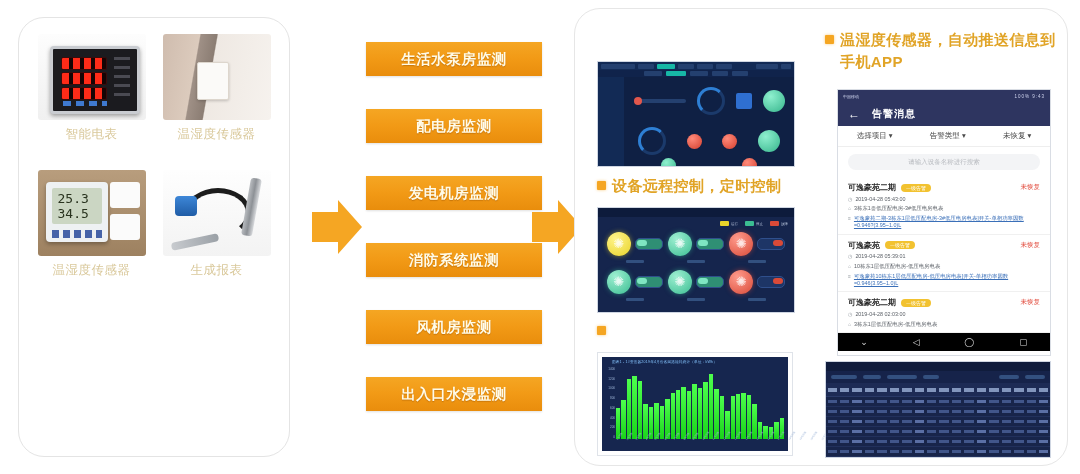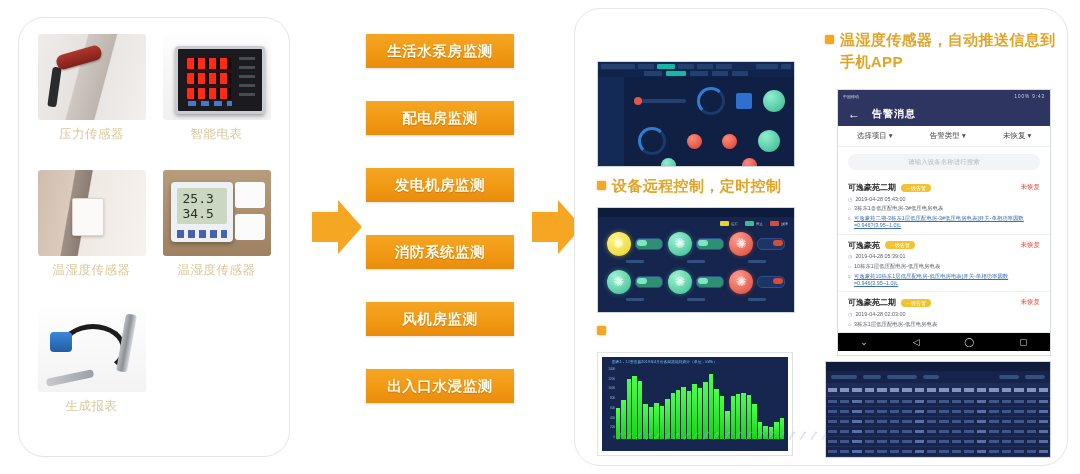--- a/index.html
+++ b/index.html
@@ -83,26 +83,27 @@
   .ph-level .blue{position:absolute;left:12px;top:26px;width:22px;height:20px;
      background:linear-gradient(180deg,#3d87d8,#1f5ca6);border-radius:4px;}
   .ph-level .cord2{position:absolute;left:22px;top:18px;width:56px;height:40px;
      border:5px solid #1c1c1c;border-radius:50%;border-left-color:transparent;border-bottom-color:transparent;}
   .ph-level .rod{position:absolute;left:8px;bottom:10px;width:48px;height:8px;
      background:linear-gradient(90deg,#c8cbcf,#9aa0a6);border-radius:4px;transform:rotate(-12deg);}
 
   
   .mid-col{position:absolute;left:366px;top:34px;width:148px;}
   .mid-btn{
-    width:148px;height:34px;margin-bottom:33px;
+    width:176px;height:34px;margin-bottom:33px;
     background:linear-gradient(180deg,#f5a623 0%,#f29a16 48%,#e98d0c 100%);
     display:flex;align-items:center;justify-content:center;
     color:#fffbe8;font-size:14.5px;font-weight:bold;letter-spacing:.6px;
     text-shadow:0 1px 1px rgba(150,80,0,.45);
     box-shadow:0 1px 2px rgba(0,0,0,.12);
+    margin-top:8px;
   }
   .mid-btn:last-child{margin-bottom:0;}
 
   .arrow{position:absolute;width:56px;height:62px;}
   .arrow svg{display:block;}
   .arrow-1{left:308px;top:196px;}
   .arrow-2{left:528px;top:196px;}
 
   
   .right-card{
@@ -219,24 +220,20 @@
   .dt-headrow{display:flex;height:13px;align-items:center;background:#1d2b55;border-bottom:1px solid #2a3a68;}
 </style>
 </head>
 <body>
 
 <div class="stage">
 
   <div class="left-card">
     <div class="sensor-grid">
 
-      <div class="sensor">
-        <div class="sensor-photo ph-pressure"></div>
-        <div class="sensor-label">压力传感器</div>
-      </div>
 
       <div class="sensor">
         <div class="sensor-photo ph-meter">
           <div class="body">
             <div class="seg s1"></div>
               <div class="seg s2"></div>
               <div class="seg s3"></div>
             <div class="keys"></div>
               <div class="btns"></div>
           </div>

